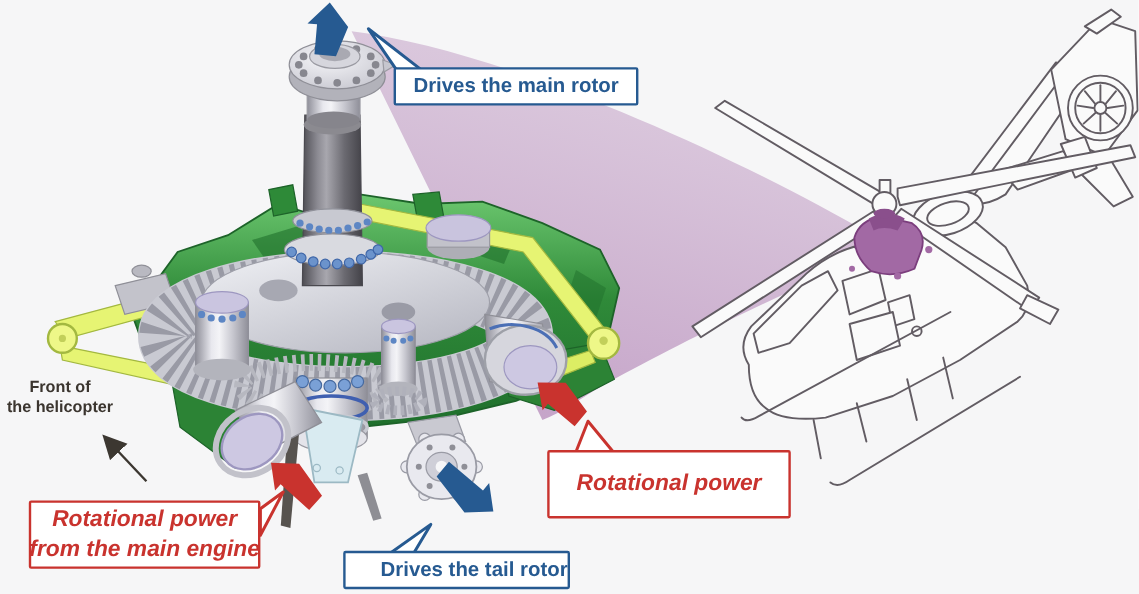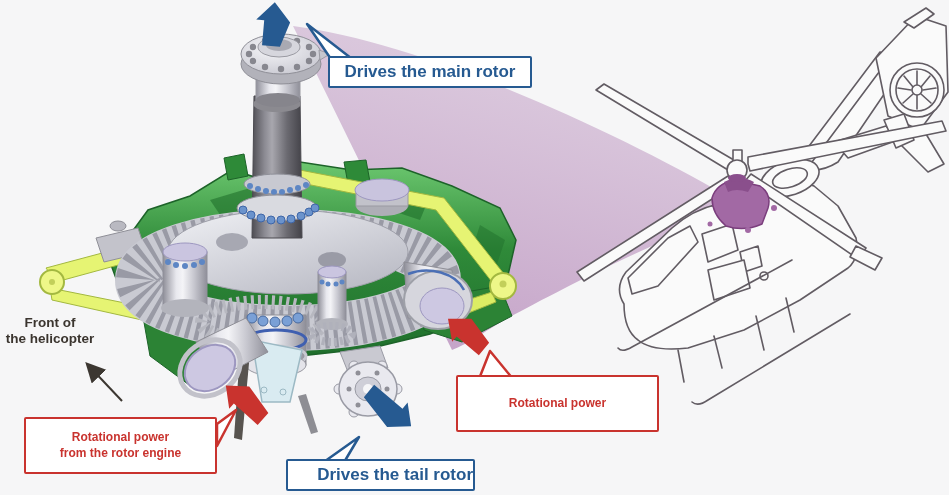--- a/index.html
+++ b/index.html
@@ -8,21 +8,21 @@
     background:var(--background,#f6f6f7);
     font-family:"Liberation Sans",sans-serif;
   }
   .stage svg.art{position:absolute;left:0;top:0;}
   .callout{
     position:absolute;background:#ffffff;border:2.5px solid;border-radius:2px;
     display:flex;flex-direction:column;align-items:center;justify-content:center;
     font-weight:bold;text-align:center;box-sizing:border-box;white-space:nowrap;
   }
   .callout.blue{color:var(--blue,#265a91);border-color:var(--blue,#265a91);font-size:17px;}
-  .callout.red{color:var(--red,#c9332e);border-color:var(--red,#c9332e);font-size:12px;line-height:1.3;}
+  .callout.red{color:var(--red,#c9332e);border-color:var(--red,#c9332e);font-size:19px;line-height:1.3;font-style:italic;}
   #main-rotor-box{left:328px;top:56px;width:204px;height:32px;}
   #tail-rotor-box{left:286px;top:459px;width:189px;height:32px;align-items:flex-end;}
   #left-engine-box{left:24px;top:417px;width:193px;height:57px;}
   #right-engine-box{left:456px;top:375px;width:203px;height:57px;}
   .front-label{
     position:absolute;left:-2px;top:315px;width:104px;text-align:center;
     font-size:13.5px;font-weight:bold;line-height:1.22;color:var(--dark_text,#3b352f);
   }
   .arrow-blue{fill:var(--blue,#265a91);}
   .arrow-red{fill:var(--red,#c9332e);}
@@ -338,21 +338,21 @@
   <div class="callout blue" id="main-rotor-box">
     <span>Drives the main rotor</span>
   </div>
 
   <div class="callout blue" id="tail-rotor-box">
     <span>Drives the tail rotor</span>
   </div>
 
   <div class="callout red" id="left-engine-box">
     <span>Rotational power</span>
-    <span>from the rotor engine</span>
+    <span>from the main engine</span>
   </div>
 
   <div class="callout red" id="right-engine-box">
     <span>Rotational power</span>
   </div>
 
   <div class="front-label">
     <div>Front of</div>
     <div>the helicopter</div>
   </div>

